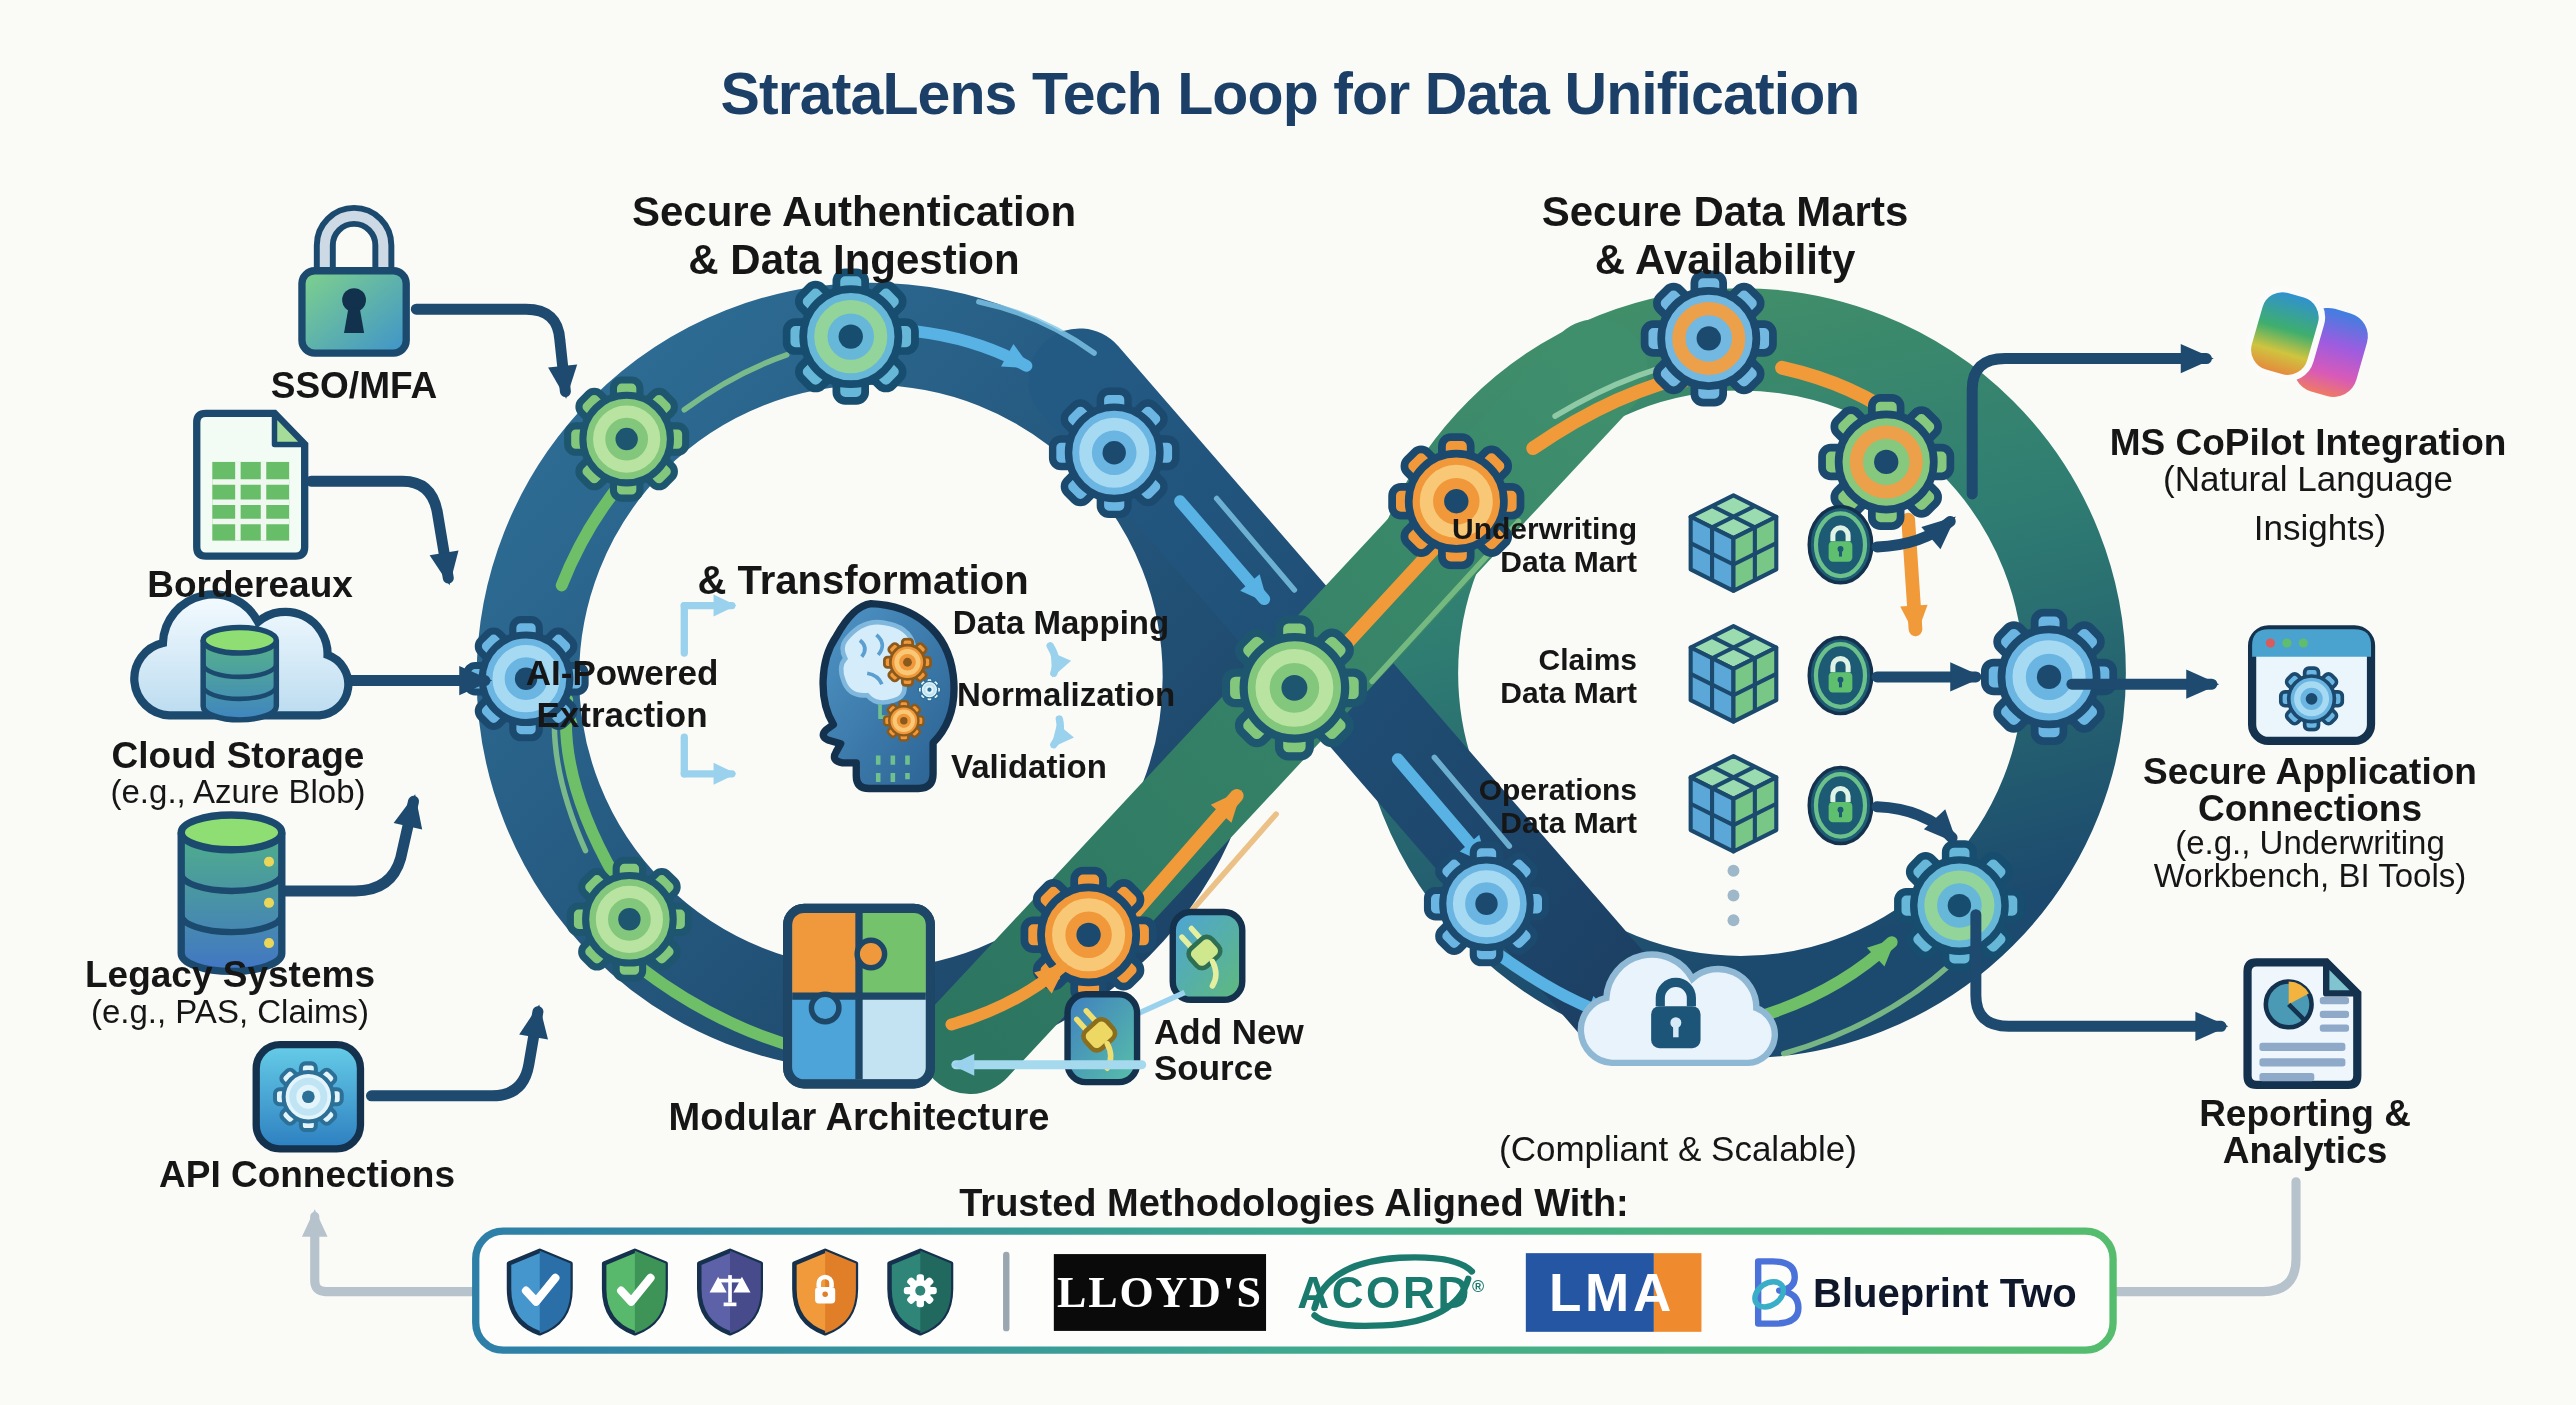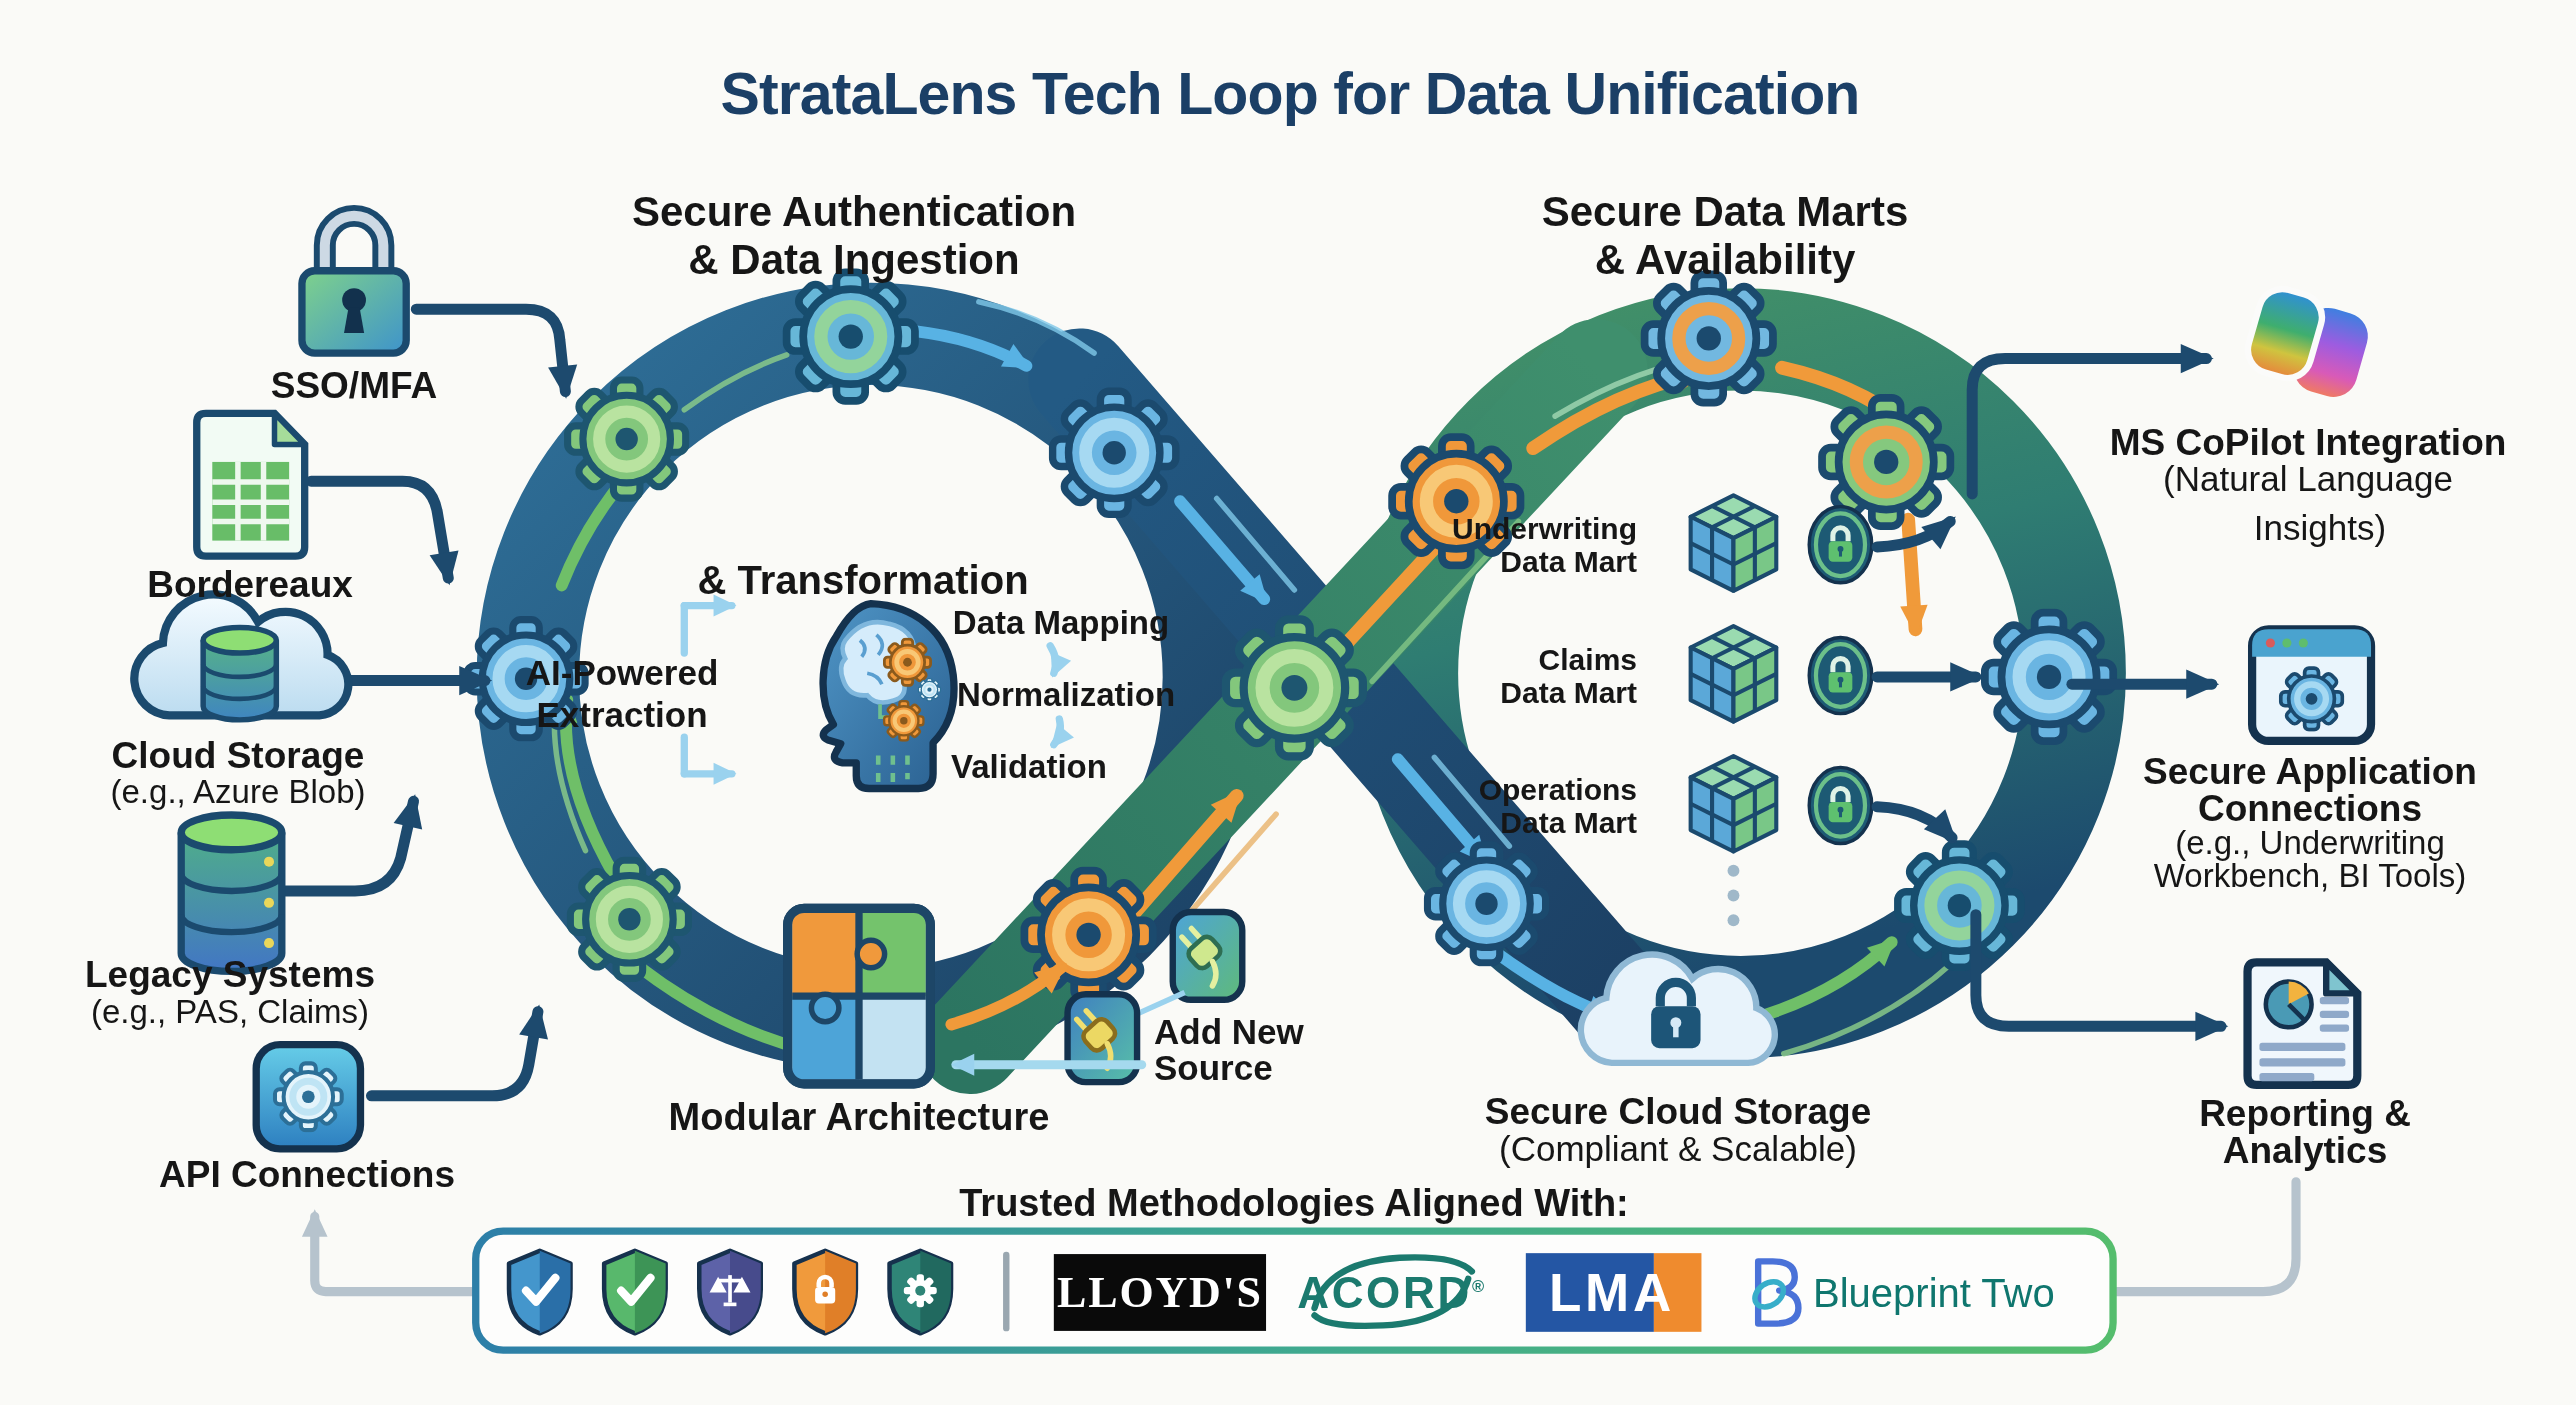--- a/index.html
+++ b/index.html
@@ -16,21 +16,21 @@
   .s38{font-size:35px;}
   .s36{font-size:33px;}
   .s33{font-size:30px;}
   .s42{font-size:38px;}
   .ralign{transform:translate(-100%,-50%);text-align:right;}
   .lalign{transform:translate(0,-50%);text-align:left;}
   .lloyds{font-family:"Liberation Serif", serif;font-size:44px;color:#ffffff;font-weight:700;letter-spacing:1.8px;}
   .acord{font-size:44px;color:#1b7a6e;font-weight:800;letter-spacing:2.7px;}
   .acord sup{font-size:16.5px;}
   .lma{font-size:53px;color:#ffffff;font-weight:800;letter-spacing:3.7px;}
-  .blueprint{font-size:40px;color:#0f766e;font-weight:400;}
+  .blueprint{font-size:40px;color:#0f172a;font-weight:700;}
   
   .gear-green{--g1:#83c77c;--g2:#1e5670;--g3:#b9e3a0;}
   .gear-blue{--g1:#6ab5e2;--g2:#1b4a6e;--g3:#a6d9f2;}
   .gear-bluegreen{--g1:#67b7d8;--g2:#174d6e;--g3:#93d49b;}
   .gear-orange{--g1:#f0983a;--g2:#1b4a6e;--g3:#f8c876;}
   .gear-blueorange{--g1:#72b8e0;--g2:#1b4a6e;--g3:#eda04a;}
   .gear-greenorange{--g1:#85c87e;--g2:#1b4a6e;--g3:#eda04a;}
   .gear-light{--g1:#e4f4fb;--g2:#2c6f97;--g3:#bfe4f4;}
   .gear-orange-sm{--g1:#f0983a;--g2:#8a5a1d;--g3:#f8c876;}
   .sh1{--s1:#4496cc;--s2:#2a6fa8;}
@@ -481,21 +481,20 @@
 <div class="lbl s38 lalign" style="left:1154px;top:1032px;">Add New</div>
 <div class="lbl s38 lalign" style="left:1154px;top:1068px;">Source</div>
 
 <div class="lbl s33 ralign" style="left:1637px;top:529px;">Underwriting</div>
 <div class="lbl s33 ralign" style="left:1637px;top:562px;">Data Mart</div>
 <div class="lbl s33 ralign" style="left:1637px;top:660px;">Claims</div>
 <div class="lbl s33 ralign" style="left:1637px;top:693px;">Data Mart</div>
 <div class="lbl s33 ralign" style="left:1637px;top:790px;">Operations</div>
 <div class="lbl s33 ralign" style="left:1637px;top:823px;">Data Mart</div>
 
-<div class="lbl s40" style="left:1678px;top:1112px;">Secure Cloud Storage</div>
 <div class="lbl s38 sub" style="left:1678px;top:1149px;">(Compliant &amp; Scalable)</div>
 
 <div class="lbl s40" style="left:2308px;top:443px;">MS CoPilot Integration</div>
 <div class="lbl s38 sub" style="left:2308px;top:479px;">(Natural Language</div>
 <div class="lbl s38 sub" style="left:2308px;top:528px;margin-left:12px;">Insights)</div>
 
 <div class="lbl s40" style="left:2310px;top:772px;">Secure Application</div>
 <div class="lbl s40" style="left:2310px;top:809px;">Connections</div>
 <div class="lbl s36 sub" style="left:2310px;top:843px;">(e.g., Underwriting</div>
 <div class="lbl s36 sub" style="left:2310px;top:876px;">Workbench, BI Tools)</div>

